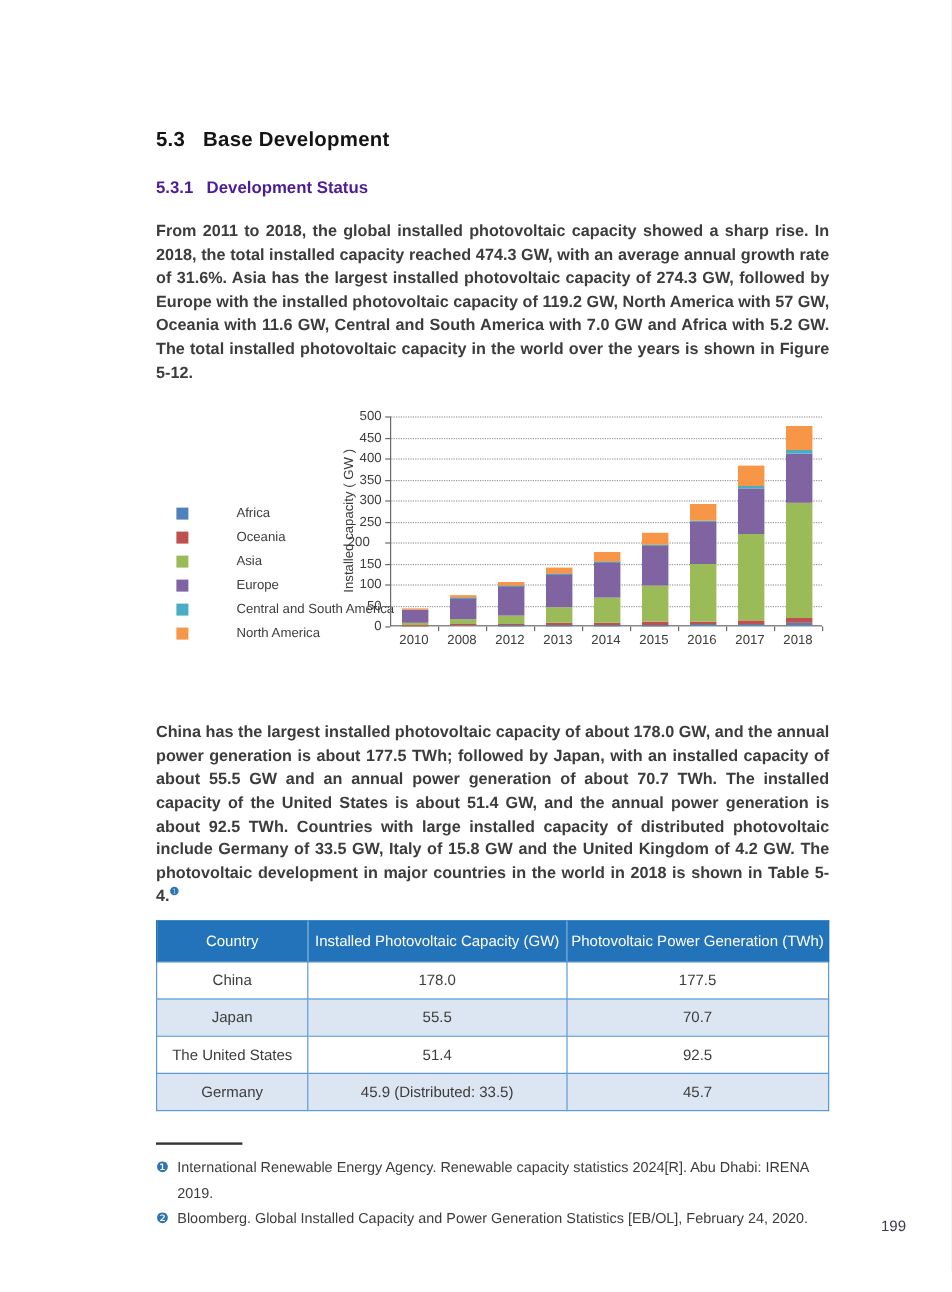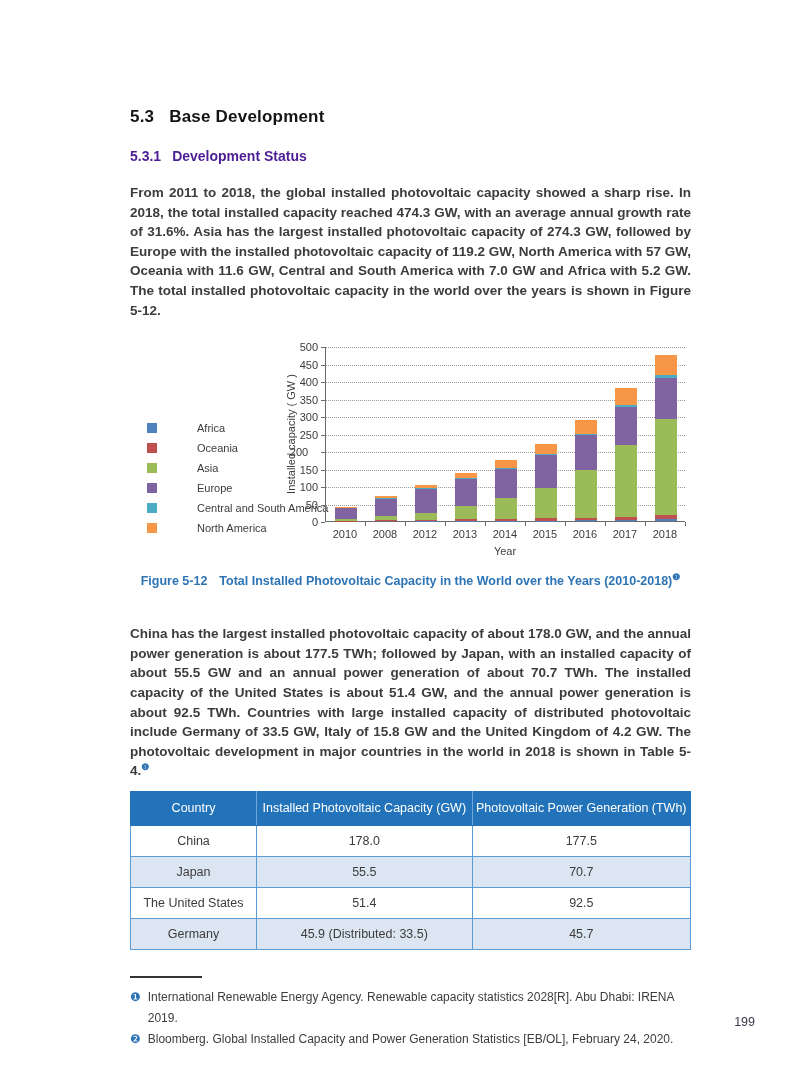--- a/index.html
+++ b/index.html
@@ -175,21 +175,20 @@
             <div class="bar-seg" style="left: 289px; width: 22px; bottom: 75.95px; height: 38.5px; background: rgb(128, 100, 162);"></div>
             <div class="bar-seg" style="left: 289px; width: 22px; bottom: 114.45px; height: 1.785px; background: rgb(75, 172, 198);"></div>
             <div class="bar-seg" style="left: 289px; width: 22px; bottom: 116.235px; height: 16.45px; background: rgb(247, 150, 70);"></div>
             <div class="bar-seg" style="left: 329px; width: 22px; bottom: 0px; height: 1.82px; background: rgb(79, 129, 189);"></div>
             <div class="bar-seg" style="left: 329px; width: 22px; bottom: 1.82px; height: 4.06px; background: rgb(192, 80, 77);"></div>
             <div class="bar-seg" style="left: 329px; width: 22px; bottom: 5.88px; height: 96.005px; background: rgb(155, 187, 89);"></div>
             <div class="bar-seg" style="left: 329px; width: 22px; bottom: 101.885px; height: 41.72px; background: rgb(128, 100, 162);"></div>
             <div class="bar-seg" style="left: 329px; width: 22px; bottom: 143.605px; height: 2.45px; background: rgb(75, 172, 198);"></div>
             <div class="bar-seg" style="left: 329px; width: 22px; bottom: 146.055px; height: 19.95px; background: rgb(247, 150, 70);"></div>
           </div>
-        <div class="xlabel">Year</div>
       <span class="ytick-label" style="left: 0px; top: 174px;">0</span>
           <div class="ytick-mark" style="left: 41px; top: 180px;"></div>
           <span class="ytick-label" style="left: 0px; top: 156.5px;">50</span>
           <div class="ytick-mark" style="left: 41px; top: 162.5px;"></div>
           <span class="ytick-label" style="left: 0px; top: 139px;">100</span>
           <div class="ytick-mark" style="left: 41px; top: 145px;"></div>
           <span class="ytick-label" style="left: 0px; top: 121.5px;">150</span>
           <div class="ytick-mark" style="left: 41px; top: 127.5px;"></div>
           <span class="ytick-label" style="left: 0px; top: 104px; text-align: center;">200</span>
           <div class="ytick-mark" style="left: 41px; top: 110px;"></div>
@@ -219,23 +218,20 @@
           <div class="xtick-mark" style="left: 285px; top: 180px;"></div>
           <span class="xtick-label" style="left: 285px; width: 40px; top: 186px;">2016</span>
           <div class="xtick-mark" style="left: 325px; top: 180px;"></div>
           <span class="xtick-label" style="left: 325px; width: 40px; top: 186px;">2017</span>
           <div class="xtick-mark" style="left: 365px; top: 180px;"></div>
           <span class="xtick-label" style="left: 365px; width: 40px; top: 186px;">2018</span>
           <div class="xtick-mark" style="left: 405px; top: 180px;"></div>
         </div>
     </div>
 
-    <div class="caption">
-      <span>Figure 5-12</span><span class="cap-title">Total Installed Photovoltaic Capacity in the World over the Years (2010-2018)</span><span class="fn-sup">❶</span>
-    </div>
 
     <p class="para para-2"><span>China has the largest installed photovoltaic capacity of about 178.0 GW, and the annual power generation is about 177.5 TWh; followed by Japan, with an installed capacity of about 55.5 GW and an annual power generation of about 70.7 TWh. The installed capacity of the United States is about 51.4 GW, and the annual power generation is about 92.5 TWh. Countries with large installed capacity of distributed photovoltaic include Germany of 33.5 GW, Italy of 15.8 GW and the United Kingdom of 4.2 GW. The photovoltaic development in major countries in the world in 2018 is shown in Table 5-4.</span><span class="fn-sup">❶</span></p>
 
 
     <table class="data-table">
       <thead>
           <tr>
             <th class="col-country">Country</th>
             <th class="col-cap">Installed Photovoltaic Capacity (GW)</th>
             <th class="col-gen">Photovoltaic Power Generation (TWh)</th>
@@ -262,21 +258,21 @@
             <td>45.9 (Distributed: 33.5)</td>
             <td>45.7</td>
           </tr>
         </tbody>
     </table>
 
     <div class="fn-rule"></div>
     <div class="footnotes">
         <div class="fn-item">
           <span class="fn-marker">❶</span>
-          <span>International Renewable Energy Agency. Renewable capacity statistics 2028[R]. Abu Dhabi: IRENA 2019.</span>
+          <span>International Renewable Energy Agency. Renewable capacity statistics 2024[R]. Abu Dhabi: IRENA 2019.</span>
         </div>
         <div class="fn-item">
           <span class="fn-marker">❷</span>
           <span>Bloomberg. Global Installed Capacity and Power Generation Statistics [EB/OL], February 24, 2020.</span>
         </div>
       </div>
 
   </div>
 
   <div class="page-number">199</div>

